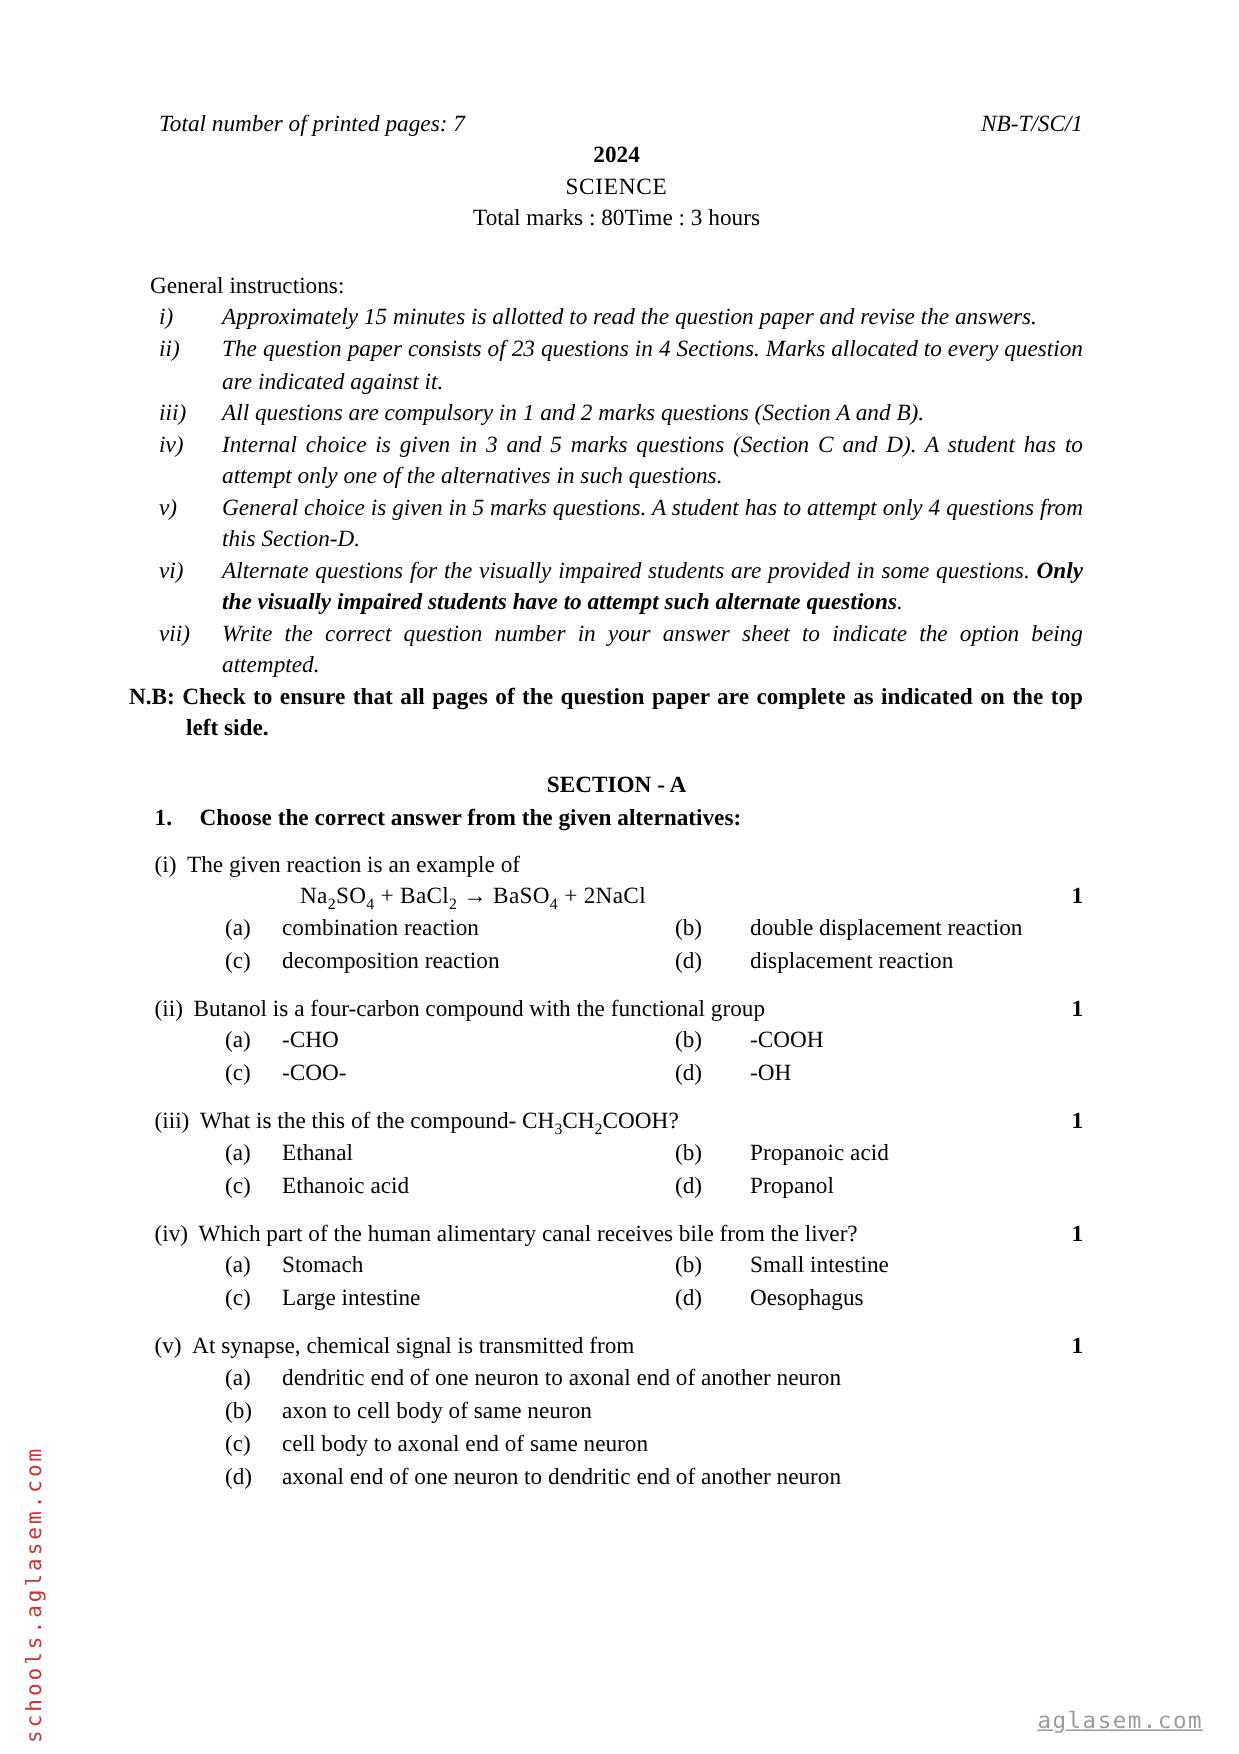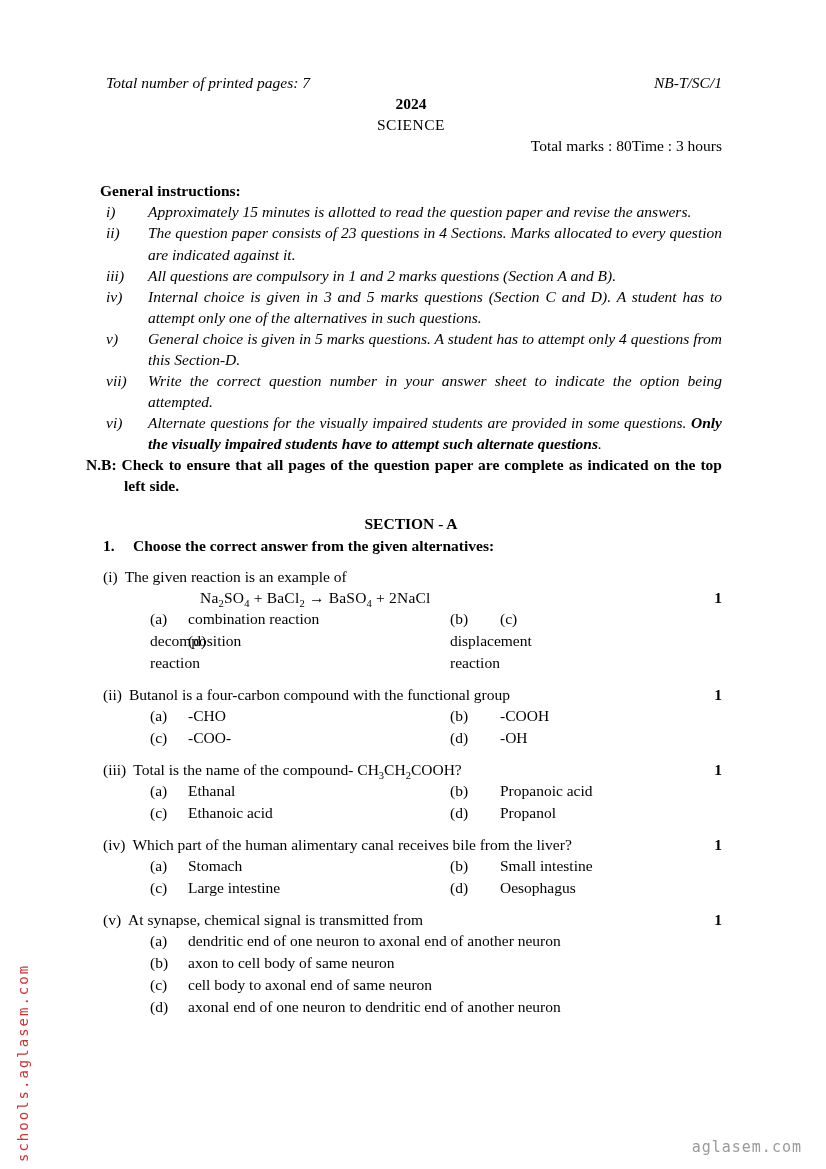--- a/index.html
+++ b/index.html
@@ -13,22 +13,22 @@
     font-family: "Liberation Serif", serif;
     font-size: 15.5px;
     line-height: 1.36;
     overflow: hidden;
     margin: 0 auto;
   }
   .content { position: absolute; left: 100px; top: 72px; width: 622px; }
   .header-row { display: flex; justify-content: space-between; font-style: italic; padding-left: 6px; }
   .title-year { text-align: center; font-weight: bold; }
   .title-subject { text-align: center; font-weight: normal; letter-spacing: 0.5px; }
-  .marks-row { display: flex; justify-content: flex-end; margin-bottom: 16px; }
-  .instr-heading { font-weight: bold; margin-top: 24px; }
+  .marks-row { display: flex; justify-content: center; margin-bottom: 16px; }
+  .instr-heading { font-weight: normal; margin-top: 24px; }
   .instr-item { display: grid; grid-template-columns: 48px 1fr; }
   .instr-num { font-style: italic; padding-left: 6px; }
   .instr-text { font-style: italic; text-align: justify; }
   .instr-text b { font-weight: bold; }
   .nb {
     font-weight: bold; 
     margin-left: -14px; padding-left: 38px; text-indent: -38px;
     text-align: justify;
   }
   .section-title { text-align: center; font-weight: bold; margin-top: 17px; }
@@ -49,20 +49,21 @@
     transform-origin: 0 0; transform: rotate(-90deg);
     font-family: "DejaVu Sans Mono", monospace;
     font-size: 14px; letter-spacing: 2px;
     color: #cc3333; white-space: nowrap;
   }
   .bottom-watermark {
     position: absolute; right: 24px; bottom: 12px;
     font-family: "DejaVu Sans Mono", monospace;
     font-size: 15px; letter-spacing: 1px;
     color: #9a9a9a;
+    text-decoration: underline;
   }
 </style>
 </head>
 <body>
 
 <div class="page">
 
   <div class="content">
 
     <div class="header-row">
@@ -95,26 +96,26 @@
       </div>
       <div class="instr-item">
         <span class="instr-num">iv)</span>
         <span class="instr-text"><span>Internal choice is given in 3 and 5 marks questions (Section C and D). A student has to attempt only one of the alternatives in such questions.</span></span>
       </div>
       <div class="instr-item">
         <span class="instr-num">v)</span>
         <span class="instr-text"><span>General choice is given in 5 marks questions. A student has to attempt only 4 questions from this Section-D.</span></span>
       </div>
       <div class="instr-item">
+        <span class="instr-num">vi)</span>
+        <span class="instr-text"><span>Alternate questions for the visually impaired students are provided in some questions. </span><b>Only the visually impaired students have to attempt such alternate questions</b><span>.</span></span>
+      </div>
+      <div class="instr-item">
         <span class="instr-num">vii)</span>
         <span class="instr-text"><span>Write the correct question number in your answer sheet to indicate the option being attempted.</span></span>
-      </div>
-      <div class="instr-item">
-        <span class="instr-num">vi)</span>
-        <span class="instr-text"><span>Alternate questions for the visually impaired students are provided in some questions. </span><b>Only the visually impaired students have to attempt such alternate questions</b><span>.</span></span>
       </div>
 
       <div class="nb">N.B: Check to ensure that all pages of the question paper are complete as indicated on the top left side.</div>
     </div>
 
     <div class="section-title">SECTION - A</div>
 
     <div class="q1-row">
       <span>1.</span>
       <span>Choose the correct answer from the given alternatives:</span>
@@ -126,20 +127,21 @@
         <span class="q-text"><span>The  given reaction is an example of</span></span>
       </div>
       <div class="eq-line">
         <span class="equation"><span>Na</span><sub>2</sub><span>SO</span><sub>4</sub><span>  +  BaCl</span><sub>2</sub><span>  →  BaSO</span><sub>4</sub><span>  +  2NaCl</span></span>
         <span class="q-marks">1</span>
       </div>
       <div class="opts2">
         <span class="opt-label">(a)</span>
         <span class="opt-text">combination reaction</span>
         <span class="opt-label">(b)</span>
+        <span class="opt-text">double displacement reaction</span>
         <span class="opt-label">(c)</span>
         <span class="opt-text">decomposition reaction</span>
         <span class="opt-label">(d)</span>
         <span class="opt-text">displacement reaction</span>
       </div>
     </div>
 
     <div class="question">
       <div class="q-line">
         <span class="q-label">(ii)</span>
@@ -154,21 +156,21 @@
         <span class="opt-label">(c)</span>
         <span class="opt-text">-COO-</span>
         <span class="opt-label">(d)</span>
         <span class="opt-text">-OH</span>
       </div>
     </div>
 
     <div class="question">
       <div class="q-line">
         <span class="q-label">(iii)</span>
-        <span class="q-text"><span>Total is the name of the compound- CH</span><sub>3</sub><span>CH</span><sub>2</sub><span>COOH?</span></span>
+        <span class="q-text"><span>What is the this of the compound- CH</span><sub>3</sub><span>CH</span><sub>2</sub><span>COOH?</span></span>
         <span class="q-marks">1</span>
       </div>
       <div class="opts2">
         <span class="opt-label">(a)</span>
         <span class="opt-text">Ethanal</span>
         <span class="opt-label">(b)</span>
         <span class="opt-text">Propanoic acid</span>
         <span class="opt-label">(c)</span>
         <span class="opt-text">Ethanoic acid</span>
         <span class="opt-label">(d)</span>

